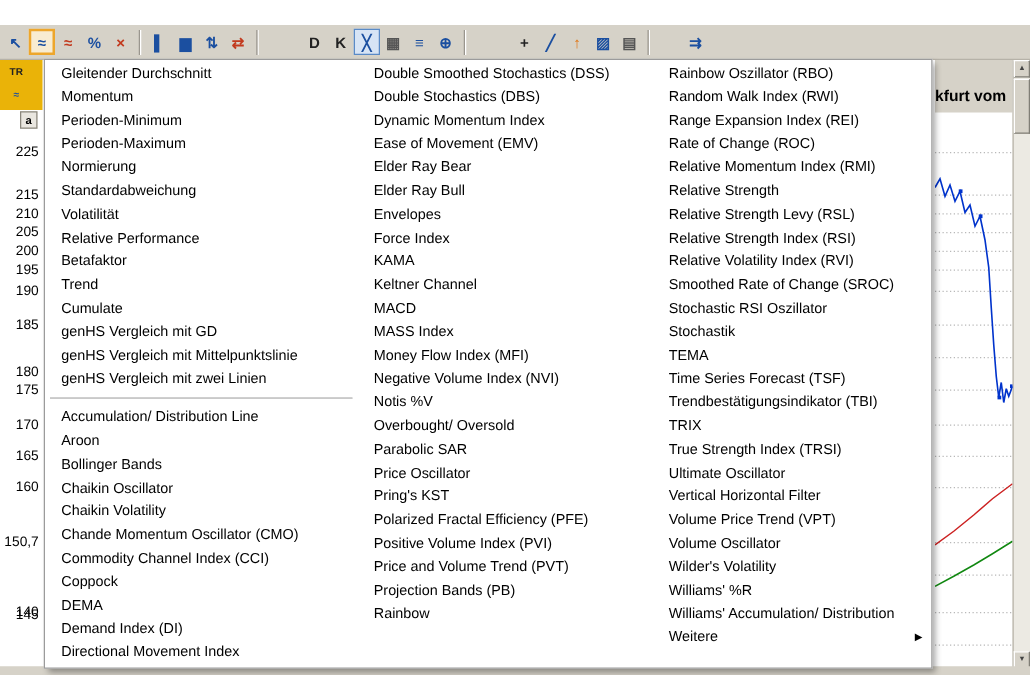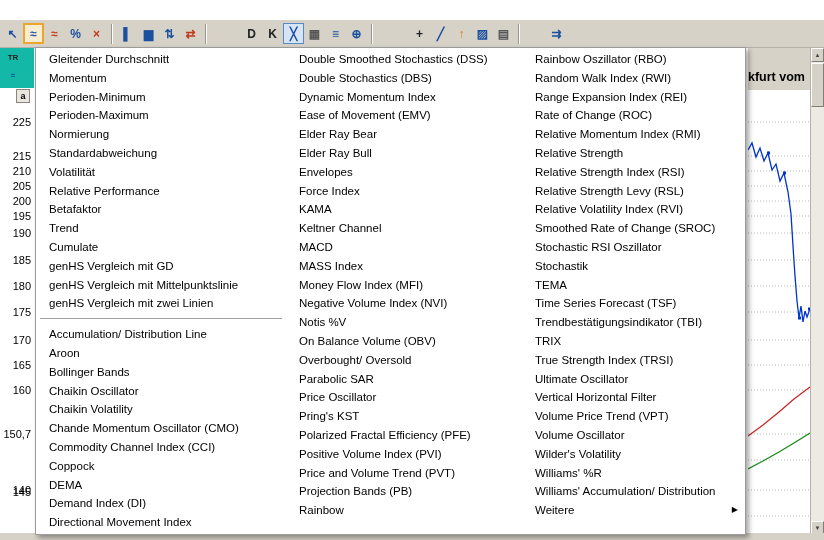--- a/index.html
+++ b/index.html
@@ -18,21 +18,21 @@
   .tgroup.g4{margin-left:32px;}
   .tgroup.g5{margin-left:22px;}
   .tsep{display:inline-block;vertical-align:top;margin:4px 4px 0 4px;height:20px;width:0;
         border-left:1px solid #9a968e;border-right:1px solid #ffffff;}
   .tbtn{width:21px;height:21px;box-sizing:border-box;border:1px solid transparent;background:transparent;
         font:600 12px "Liberation Sans",sans-serif;color:#333;display:inline-flex;align-items:center;
         justify-content:center;padding:0;margin:0;cursor:default;}
   .tbtn.active{border:2px solid #eda62c;background:#f8ecd2;}
   .tbtn.pressed{border:1px solid #5a8ac6;background:#d7e4f5;}
   
-  .left-head{position:absolute;left:0;top:48px;width:34px;height:40px;background:#14b8a6;}
+  .left-head{position:absolute;left:0;top:48px;width:34px;height:40px;background:#eab308;}
   .side-btn{width:22px;height:17px;box-sizing:border-box;border:1px solid transparent;background:transparent;
             font:bold 8px "Liberation Sans",sans-serif;color:#333;display:block;margin:1px 0 0 2px;
             padding:0;text-align:center;line-height:15px;cursor:default;}
   .a-btn{position:absolute;left:16px;top:89px;width:14px;height:14px;box-sizing:border-box;
          border:1px solid #8a867c;background:#e9e6df;font:600 9px "Liberation Sans",sans-serif;
          text-align:center;line-height:12px;padding:0;cursor:default;}
   
   .ylabels{position:absolute;left:0;top:0;width:33px;height:540px;pointer-events:none;z-index:2;}
   .ylabel{position:absolute;right:2px;width:30px;height:12px;line-height:12px;text-align:right;
           font-size:11px;color:#000;}
@@ -84,21 +84,21 @@
   <div class="ylabels">
 
   <div class="ylabel" style="top: 116px;">225</div>
       <div class="ylabel" style="top: 150px;">215</div>
       <div class="ylabel" style="top: 165px;">210</div>
       <div class="ylabel" style="top: 180px;">205</div>
       <div class="ylabel" style="top: 195px;">200</div>
       <div class="ylabel" style="top: 210px; margin-left: 23px;">195</div>
       <div class="ylabel" style="top: 227px;">190</div>
       <div class="ylabel" style="top: 254px;">185</div>
-      <div class="ylabel" style="top: 280px;">180</div>
+      <div class="ylabel" style="top: 292px;">180</div>
       <div class="ylabel" style="top: 306px;">175</div>
       <div class="ylabel" style="top: 334px;">170</div>
       <div class="ylabel" style="top: 359px;">165</div>
       <div class="ylabel" style="top: 384px;">160</div>
       <div class="ylabel" style="top: 428px;">150,7</div>
       <div class="ylabel" style="top: 454px; margin-top: 32px;">145</div>
       <div class="ylabel" style="top: 484px;">140</div>
     </div>
 
   <div class="right-head">
@@ -189,43 +189,42 @@
           <div class="mi">Elder Ray Bull</div>
           <div class="mi">Envelopes</div>
           <div class="mi">Force Index</div>
           <div class="mi">KAMA</div>
           <div class="mi">Keltner Channel</div>
           <div class="mi">MACD</div>
           <div class="mi">MASS Index</div>
           <div class="mi">Money Flow Index (MFI)</div>
           <div class="mi">Negative Volume Index (NVI)</div>
           <div class="mi">Notis %V</div>
-          <div class="mi">On Balance Volume (OBV)</div>
           <div class="mi">Overbought/ Oversold</div>
           <div class="mi">Parabolic SAR</div>
           <div class="mi">Price Oscillator</div>
           <div class="mi">Pring's KST</div>
           <div class="mi">Polarized Fractal Efficiency (PFE)</div>
           <div class="mi">Positive Volume Index (PVI)</div>
           <div class="mi">Price and Volume Trend (PVT)</div>
           <div class="mi">Projection Bands (PB)</div>
           <div class="mi">Rainbow</div>
         </div>
     </div>
     <div class="mcol c3">
       <div>
 
       <div class="mi">Rainbow Oszillator (RBO)</div>
           <div class="mi">Random Walk Index (RWI)</div>
           <div class="mi">Range Expansion Index (REI)</div>
           <div class="mi">Rate of Change (ROC)</div>
           <div class="mi">Relative Momentum Index (RMI)</div>
           <div class="mi">Relative Strength</div>
+          <div class="mi">Relative Strength Levy (RSL)</div>
           <div class="mi">Relative Strength Index (RSI)</div>
-          <div class="mi">Relative Strength Levy (RSL)</div>
           <div class="mi">Relative Volatility Index (RVI)</div>
           <div class="mi">Smoothed Rate of Change (SROC)</div>
           <div class="mi">Stochastic RSI Oszillator</div>
           <div class="mi">Stochastik</div>
           <div class="mi">TEMA</div>
           <div class="mi">Time Series Forecast (TSF)</div>
           <div class="mi">Trendbestätigungsindikator (TBI)</div>
           <div class="mi">TRIX</div>
           <div class="mi">True Strength Index (TRSI)</div>
           <div class="mi">Ultimate Oscillator</div>

